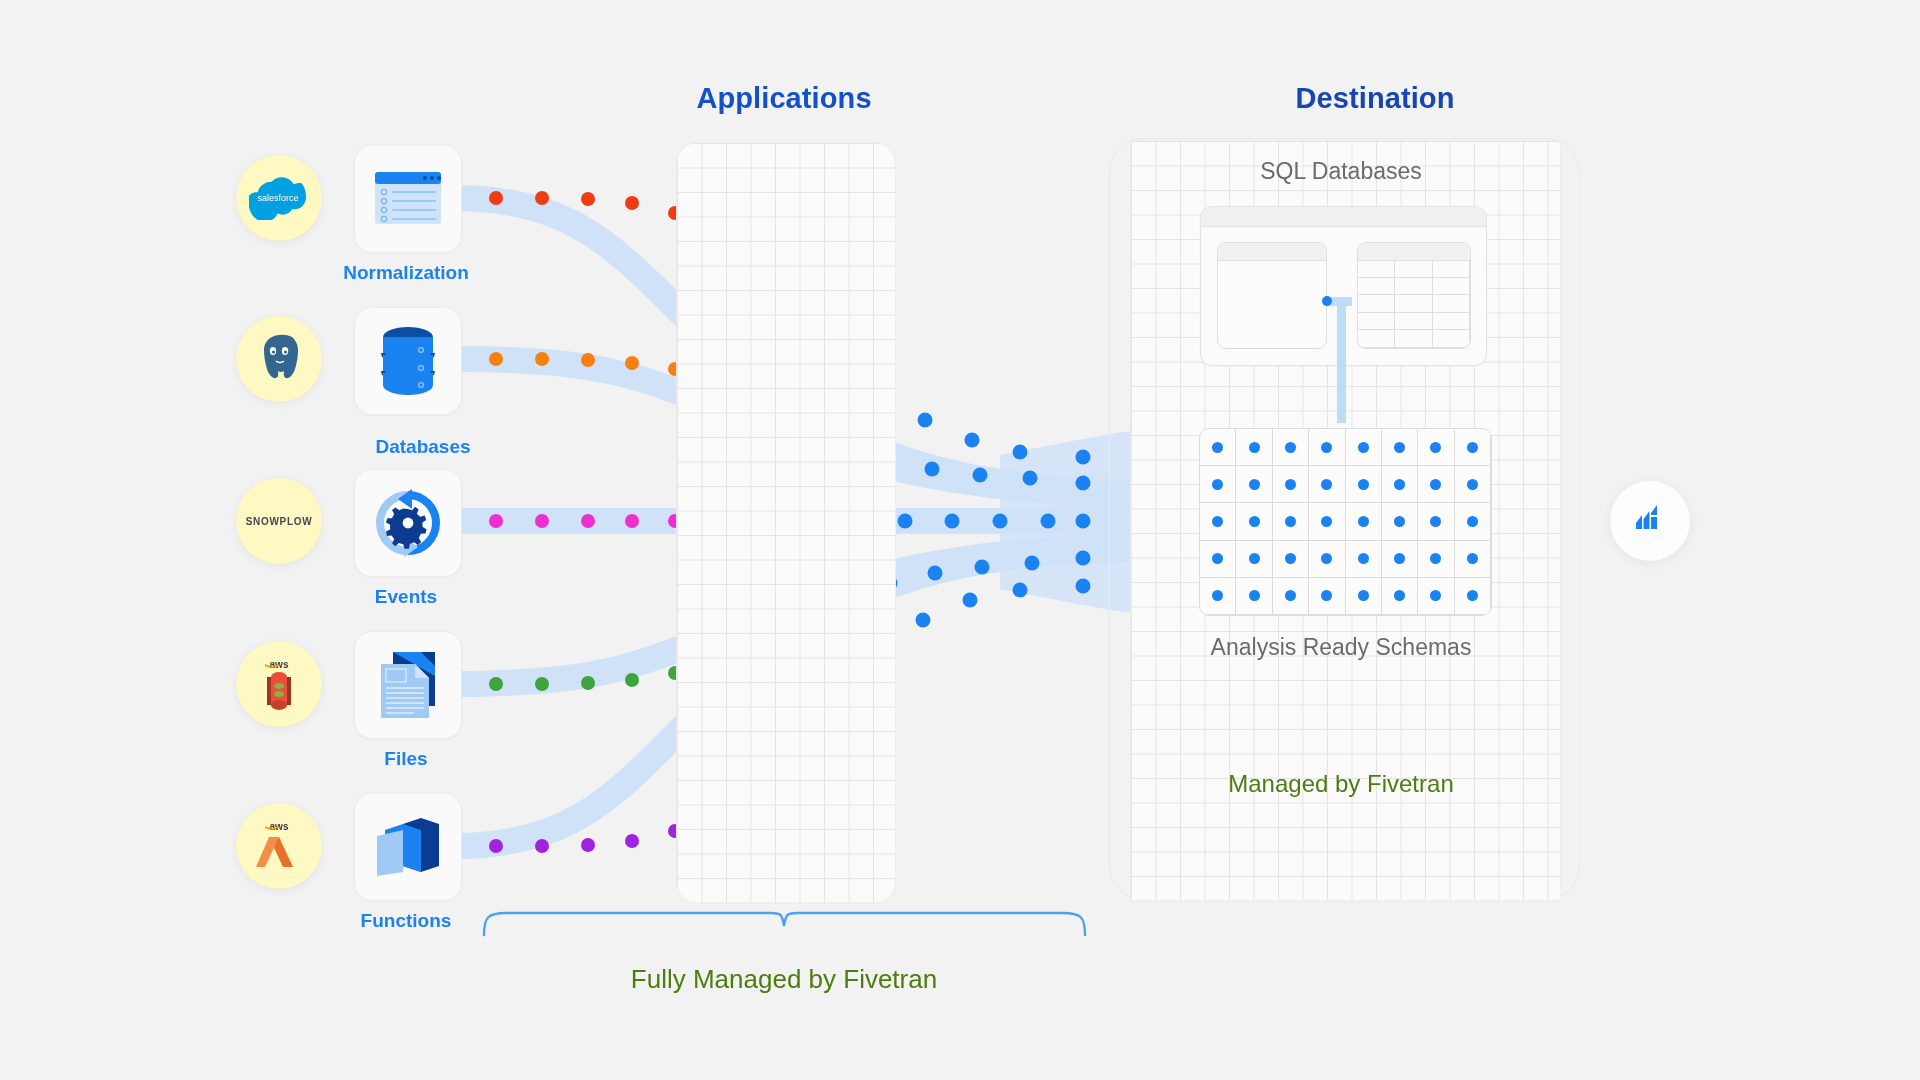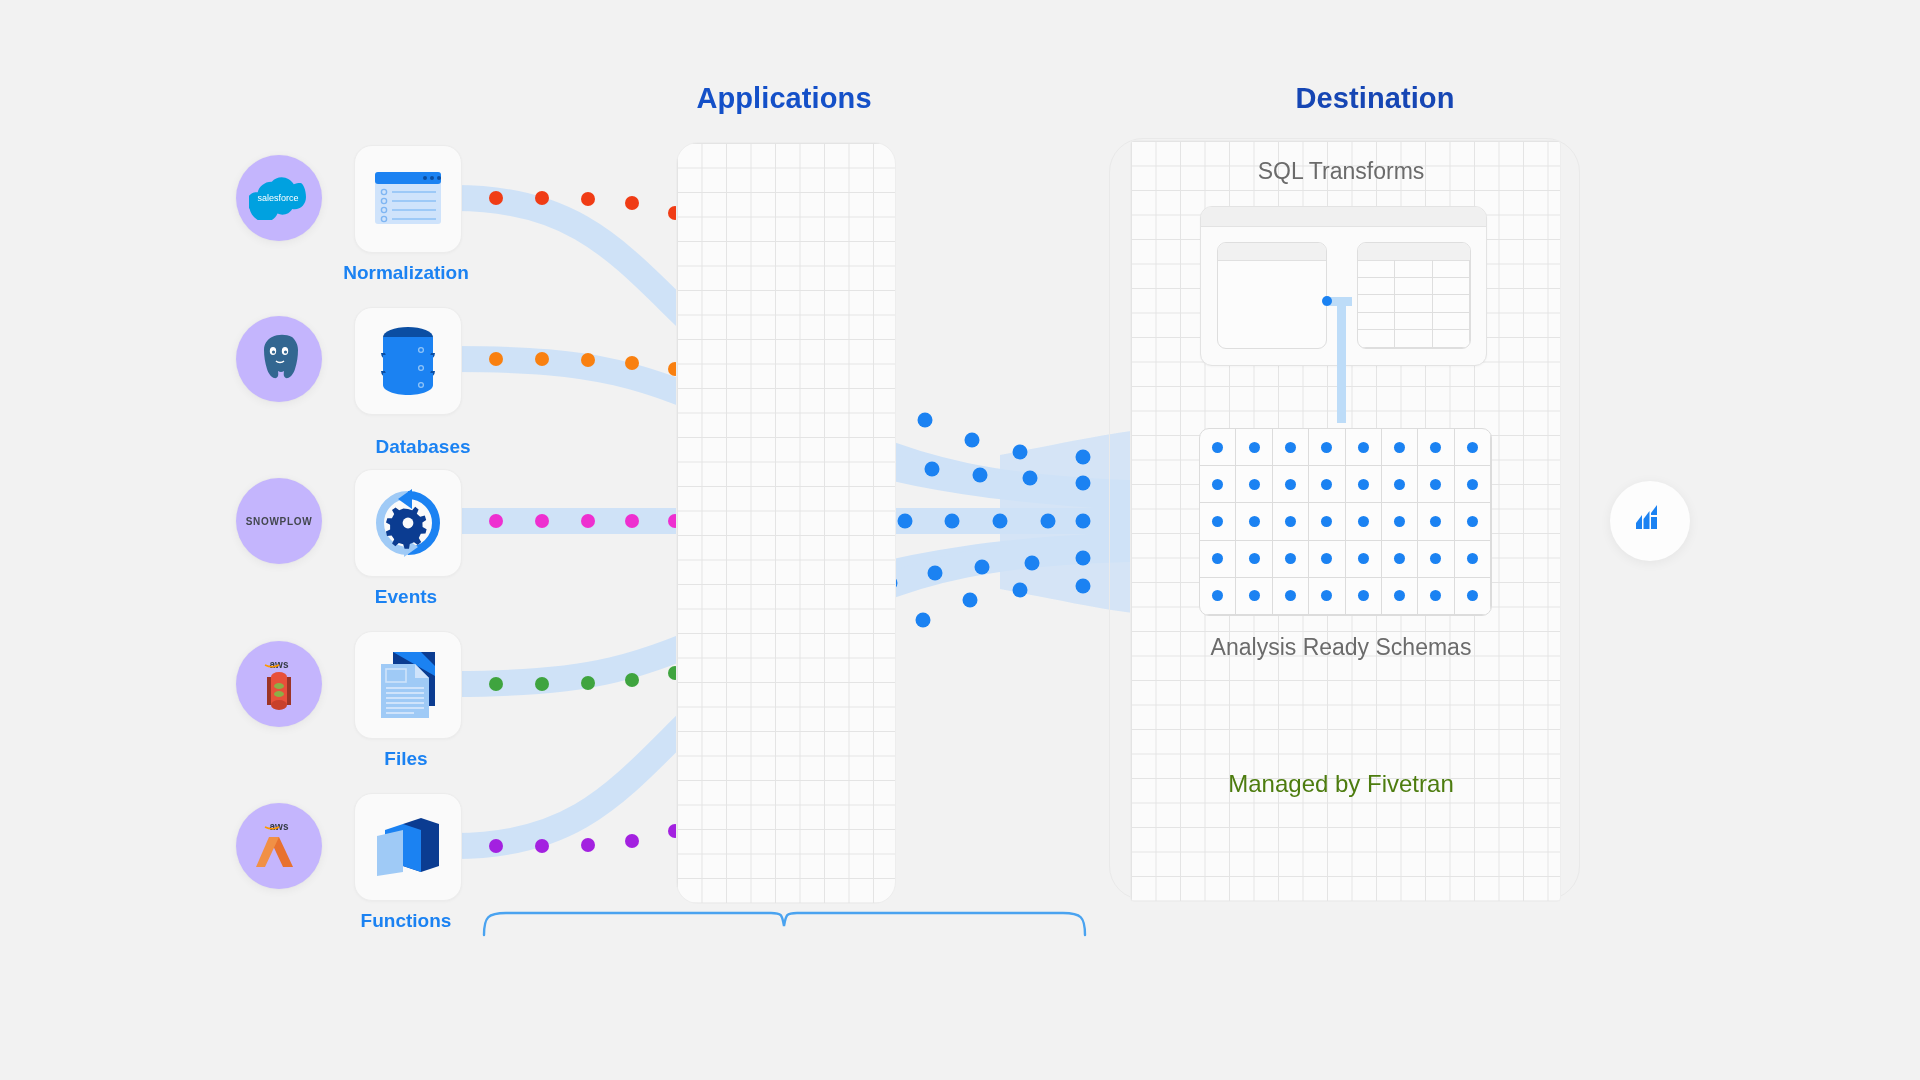--- a/index.html
+++ b/index.html
@@ -20,21 +20,21 @@
     white-space:nowrap;
     transform:translateX(-50%);
     text-align:center;
   }
   .hdr.dark{color:#1646b4;}
 
   
   .logo-circle{
     position:absolute;
     width:86px;height:86px;border-radius:50%;
-    background:#c4b5fd;
+    background:#fef9c3;
     box-shadow:0 2px 10px rgba(0,0,0,.055), 0 0 0 1px rgba(0,0,0,.012);
     display:flex;align-items:center;justify-content:center;
     overflow:hidden;
   }
   .logo-circle svg{display:block;}
   .logo-txt{
     font-size:10px;font-weight:700;color:#43474f;letter-spacing:.7px;
   }
 
   
@@ -436,21 +436,21 @@
       <path d="M4 20 L30 14 V56 L4 60 Z" fill="#9fcaf6"></path>
     </svg>
   </div>
   <div class="conn-label" style="left:406px;top:910px;">Functions</div>
 
   <div class="grid-panel" style="left:676px;top:142px;width:218px;height:760px;"></div>
 
   <div class="dest-outline" style="left:1109px;top:138px;width:469px;height:760px;"></div>
   <div class="grid-panel" style="left:1130px;top:140px;width:429px;height:760px;border-radius:4px;"></div>
 
-  <div class="lbl-dest" style="left:1341px;top:158px;">SQL Transforms</div>
+  <div class="lbl-dest" style="left:1341px;top:158px;">SQL Databases</div>
 
   <div class="sql-outer" style="left:1200px;top:206px;width:285px;height:158px;">
     <div class="bar"></div>
     <div class="sql-inner" style="left:16px;top:35px;width:108px;height:105px;">
       <div class="hbar"></div>
     </div>
     <div class="sql-inner" style="left:156px;top:35px;width:112px;height:105px;">
       <div class="hbar"></div>
       <div class="mini-table" style="left:0;top:17px;right:0;bottom:0;grid-template-columns:repeat(3,1fr);grid-template-rows:repeat(5,1fr);">
         <div class="cell"></div>
@@ -598,20 +598,21 @@
       </div>
       <div class="scell">
         <i></i>
       </div>
   </div>
 
   <div class="lbl-dest" style="left:1341px;top:634px;">Analysis Ready Schemas</div>
 
   <div class="brace-label" style="left:1341px;top:770px;">Managed  by Fivetran</div>
 
+  <div class="brace-label big" style="left:784px;top:964px;">Fully Managed by Fivetran</div>
 
   <div class="fivetran-circle" style="left:1610px;top:481px;">
     <svg width="40" height="40" viewBox="0 0 40 40">
       <g fill="#1b82f2">
         <path d="M6 22 L12 14 L12 28 L6 28 Z"></path>
         <path d="M13.5 18 L19.5 10 L19.5 28 L13.5 28 Z"></path>
         <path d="M21 6 L27 6 L16 28 L10 28 Z" opacity="0"></path>
         <path d="M21 12 L27 4 L27 14 L21 14 Z"></path>
         <path d="M21 16 L27 16 L27 28 L21 28 Z"></path>
         <path d="M28.5 4 L34.5 4 L22.5 28 L16.5 28 Z" opacity="0"></path>

